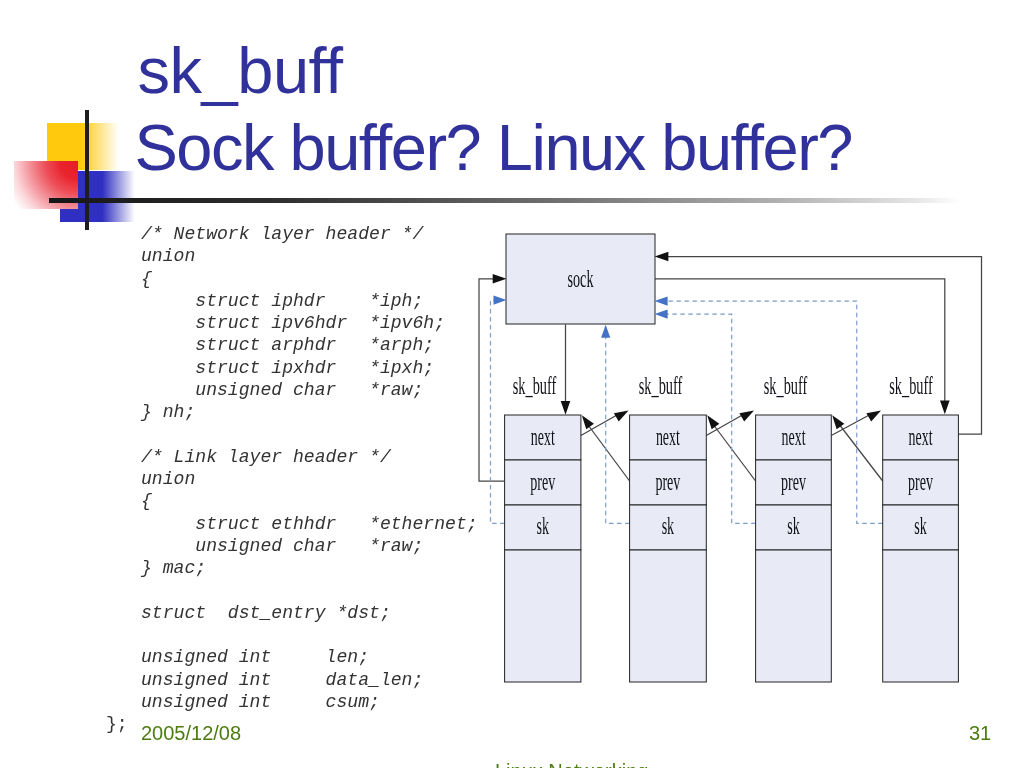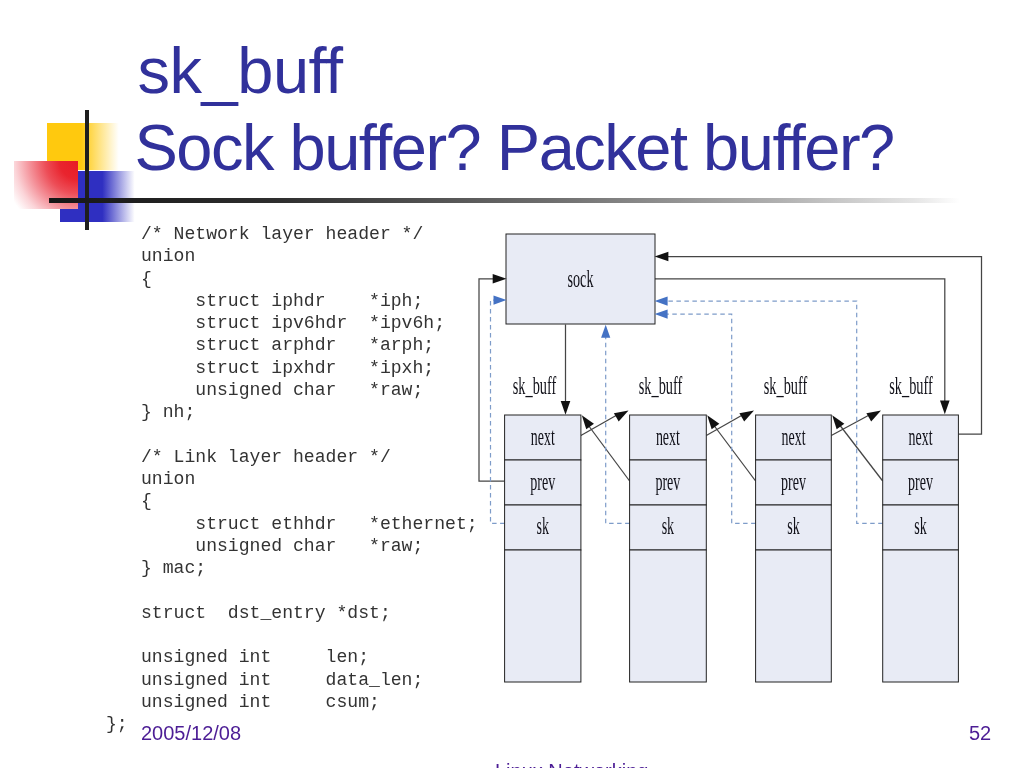--- a/index.html
+++ b/index.html
@@ -3,39 +3,39 @@
 <meta charset="utf-8">
 <style>
   html,body{margin:0;padding:0;}
   body{width:1024px;height:768px;background:#ffffff;overflow:hidden;position:relative;
        font-family:"Liberation Sans",sans-serif;}
   .abs{position:absolute;}
   #title1,#title2{color:#31319B;font-size:65px;line-height:1;white-space:nowrap;}
   #code{font-family:"Liberation Mono",monospace;font-size:18.1px;line-height:22.28px;
         color:#333333;margin:0;white-space:pre;}
   #brace{font-family:"Liberation Mono",monospace;font-size:18.1px;color:#333333;line-height:1;}
-  .foot{font-size:20px;color:#4c1d95;line-height:1;white-space:nowrap;}
+  .foot{font-size:20px;color:#4d7c0f;line-height:1;white-space:nowrap;}
 </style>
 </head>
 <body>
 
 <div class="abs" id="sqYellow" style="left:46.5px;top:122.8px;width:74px;height:47px;
   background:linear-gradient(to right,#FFC90E 0%,#FFC90E 46%,rgba(255,255,255,0) 97%);"></div>
 <div class="abs" id="sqBlue" style="left:60px;top:170.5px;width:77px;height:51px;
   background:linear-gradient(to right,#2F2FC1 0%,#2F2FC1 55%,rgba(255,255,255,0) 97%);"></div>
 <div class="abs" id="sqPink" style="left:14px;top:161.4px;width:63.5px;height:48px;
   background:radial-gradient(circle 80px at 99% 1%,#E81B25 0%,#E9242E 22%,#ED4E58 40%,#F4939B 60%,#FBD4D8 78%,#FFFFFF 94%);"></div>
 <div class="abs" id="vline" style="left:84.8px;top:110px;width:4px;height:119.5px;background:#1e1e1e;"></div>
 <div class="abs" id="hline" style="left:49px;top:198.3px;width:911px;height:4.8px;
   background:linear-gradient(to right,#161616 0%,#2e2e2e 25%,#6e6e6e 55%,#b0b0b0 80%,#e5e5e5 95%,#ffffff 100%);"></div>
 
 <div class="abs" id="title1" style="left:137.4px;top:37.6px;letter-spacing:-0.45px;">sk_buff</div>
-<div class="abs" id="title2" style="left:134.5px;top:115px;letter-spacing:-1.5px;">Sock buffer? Packet buffer?</div>
+<div class="abs" id="title2" style="left:134.5px;top:115px;letter-spacing:-1.5px;">Sock buffer? Linux buffer?</div>
 
-<pre class="abs" id="code" style="left:141px;top:223px;">/* Network layer header */
+<pre class="abs" id="code" style="left:141px;top:223px;font-style:italic;">/* Network layer header */
 union
 {
      struct iphdr    *iph;
      struct ipv6hdr  *ipv6h;
      struct arphdr   *arph;
      struct ipxhdr   *ipxh;
      unsigned char   *raw;
 } nh;
 
 /* Link layer header */
@@ -144,13 +144,13 @@
 
     <text x="542.8" y="534.3" text-anchor="middle" textLength="12.5" lengthAdjust="spacingAndGlyphs">sk</text>
     <text x="667.9" y="534.3" text-anchor="middle" textLength="12.5" lengthAdjust="spacingAndGlyphs">sk</text>
     <text x="793.5" y="534.3" text-anchor="middle" textLength="12.5" lengthAdjust="spacingAndGlyphs">sk</text>
     <text x="920.5" y="534.3" text-anchor="middle" textLength="12.5" lengthAdjust="spacingAndGlyphs">sk</text>
   </g>
 </svg>
 
 <div class="abs foot" id="f1" style="left:141px;top:722.5px;">2005/12/08</div>
 <div class="abs foot" id="f2" style="left:495px;top:722.5px;margin-top:38px;">Linux Networking</div>
-<div class="abs foot" id="f3" style="left:969px;top:722.5px;">52</div>
+<div class="abs foot" id="f3" style="left:969px;top:722.5px;">31</div>
 
 </body></html>

